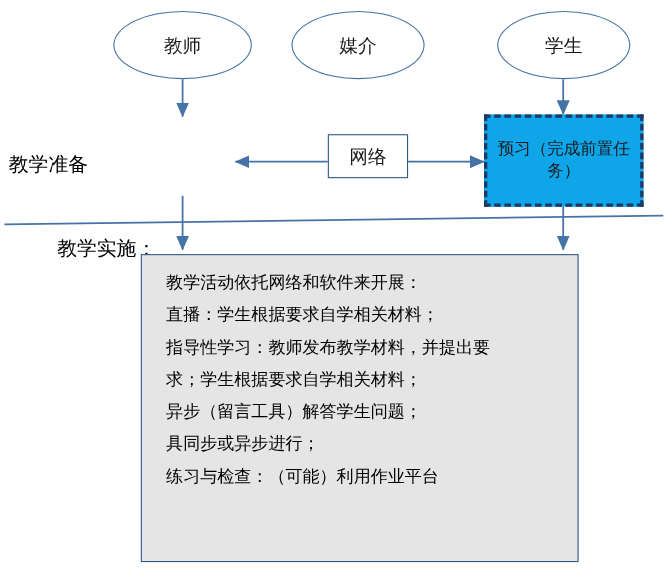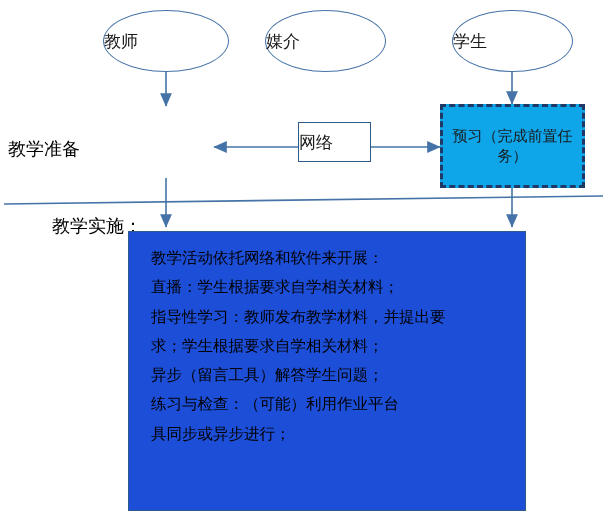--- a/index.html
+++ b/index.html
@@ -25,21 +25,21 @@
     top: 0;
     width: 607px;
     height: 523px;
     pointer-events: none;
   }
   .node {
     position: absolute;
     box-sizing: border-box;
     display: flex;
     align-items: center;
-    justify-content: flex-start;
+    justify-content: center;
     text-align: center;
     color: #1a1a1a;
   }
   .ellipse {
     border: 1.6px solid #4573a7;
     border-radius: 50%;
     background: #ffffff;
     font-size: 17px;
   }
   .rect {
@@ -57,21 +57,21 @@
   .side-label {
     position: absolute;
     font-size: 18px;
     color: #000000;
     white-space: nowrap;
   }
   .bigbox {
     position: absolute;
     box-sizing: border-box;
     border: 1.8px solid #2e5b8a;
-    background: #1d4ed8;
+    background: #e5e5e5;
     left: 128px;
     top: 231px;
     width: 398px;
     height: 280px;
     padding: 14px 16px 10px 22px;
   }
   .bigbox p {
     margin: 0 0 6px 0;
     font-size: 15.5px;
     line-height: 1.5;
@@ -142,17 +142,17 @@
   <div class="node rect-dashed" style="left:440px; top:104px; width:145px; height:84px;">
     <span>预习（完成前置任务）</span>
   </div>
 
   <div class="bigbox">
     <p>教学活动依托网络和软件来开展：</p>
     <p>直播：学生根据要求自学相关材料；</p>
     <p>指导性学习：教师发布教学材料，并提出要</p>
     <p>求；学生根据要求自学相关材料；</p>
     <p>异步（留言工具）解答学生问题；</p>
+    <p>具同步或异步进行；</p>
     <p>练习与检查：（可能）利用作业平台</p>
-    <p>具同步或异步进行；</p>
   </div>
 
 </div>
 
 </body></html>

